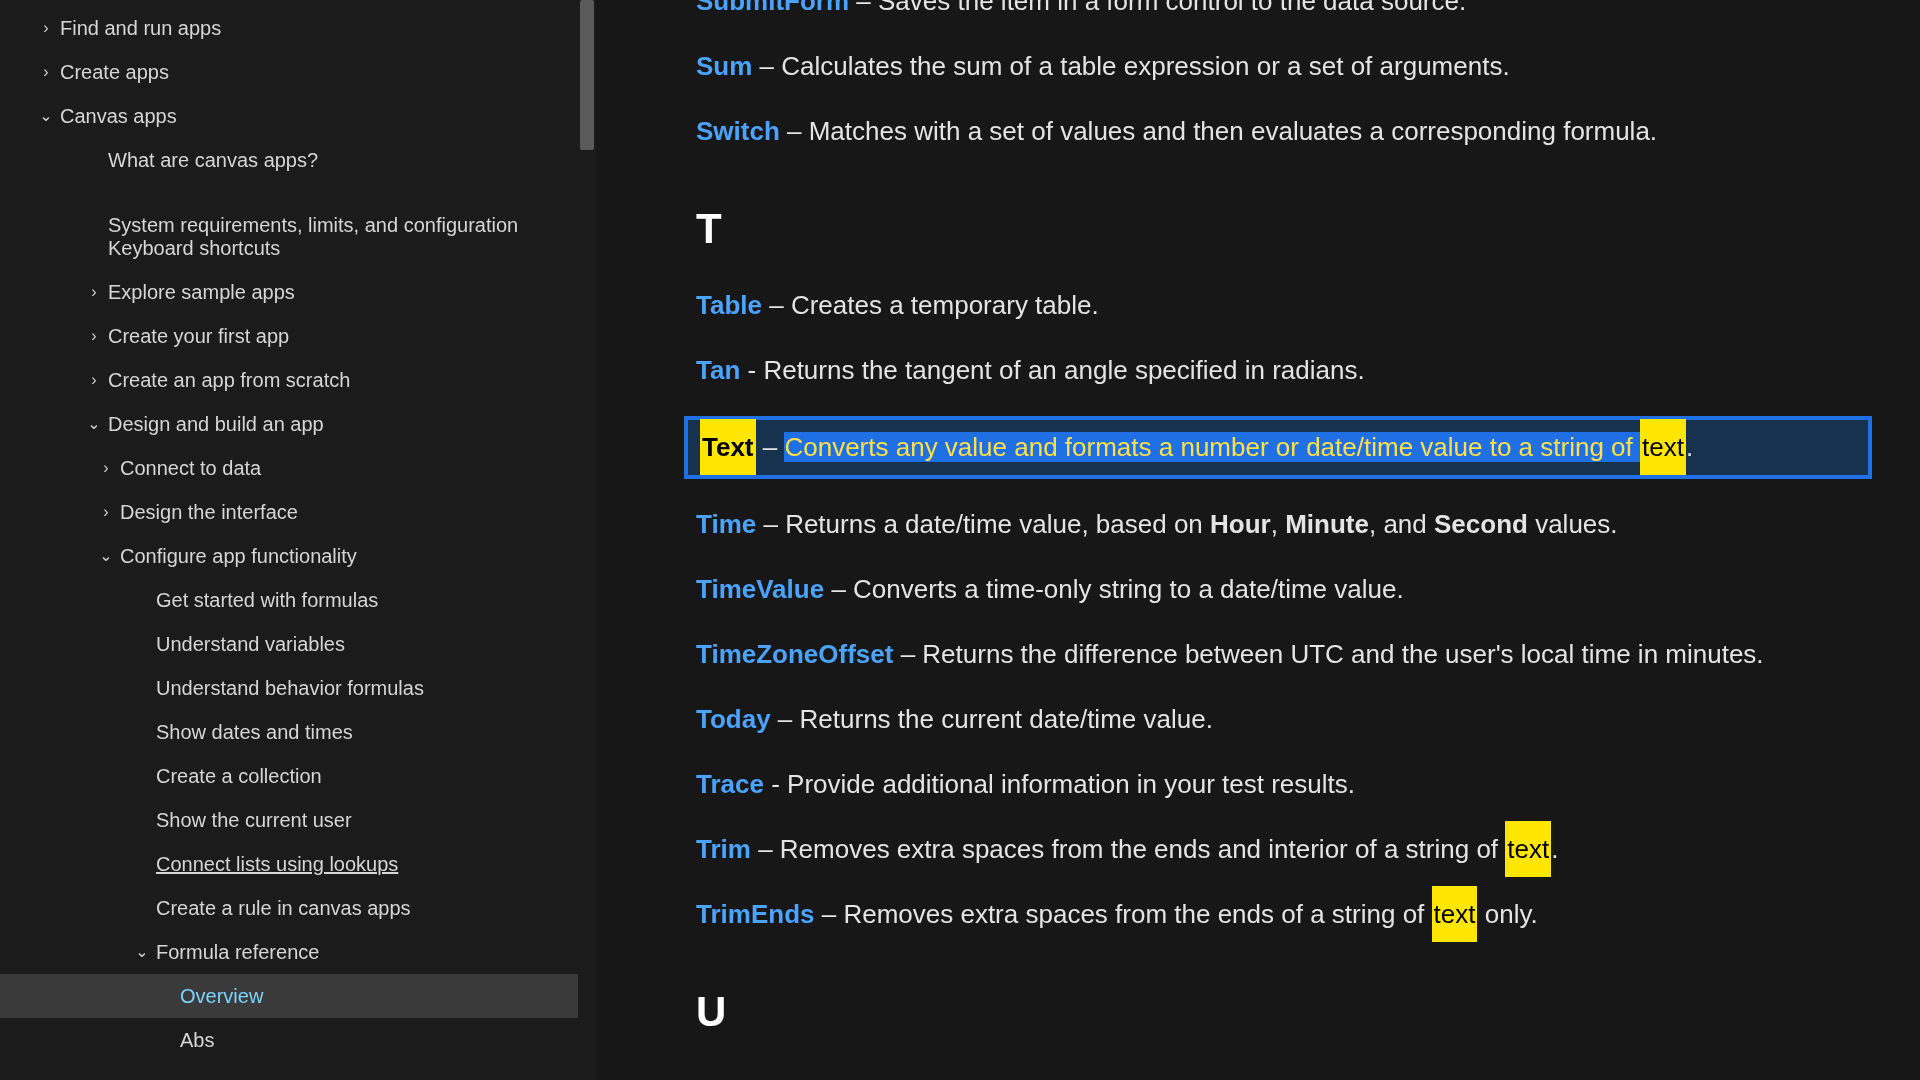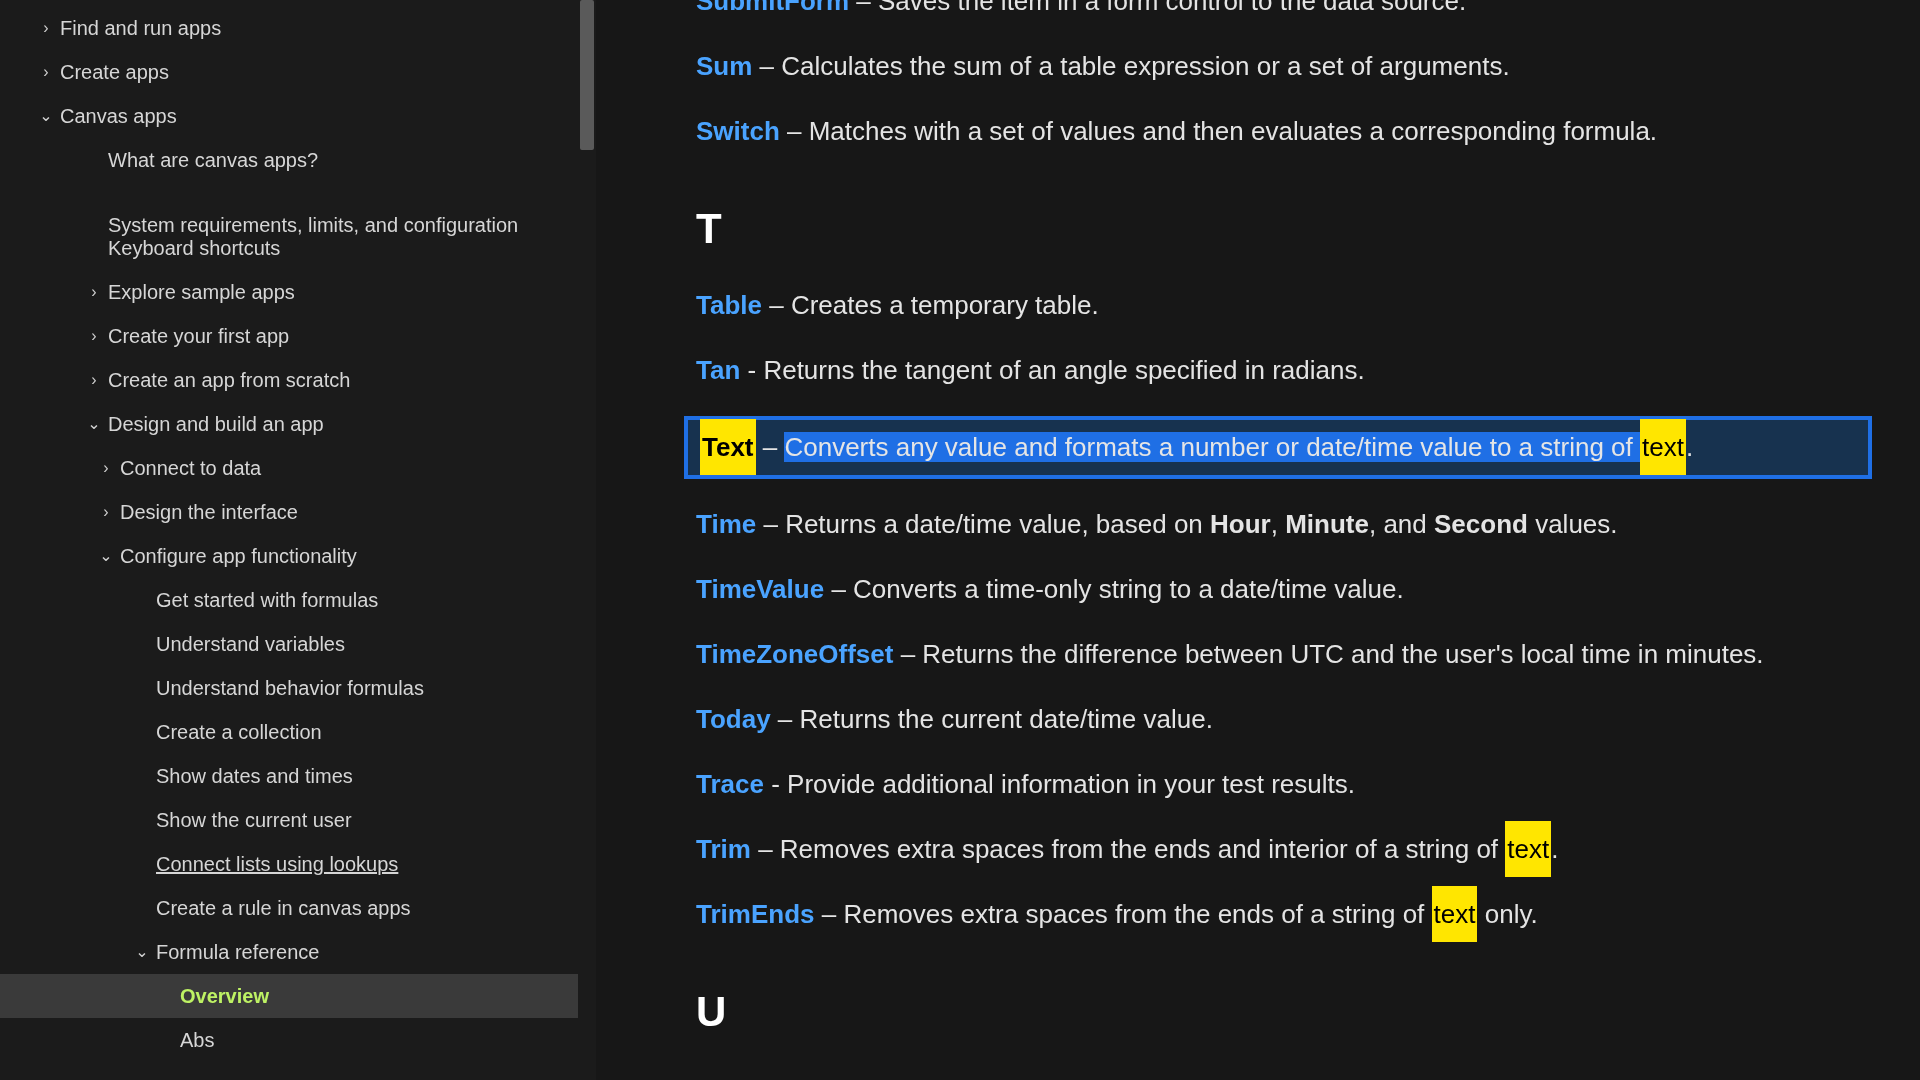--- a/index.html
+++ b/index.html
@@ -1,40 +1,40 @@
 <!DOCTYPE html>
 <html><head>
 <meta charset="utf-8">
 <style>
   html,body{margin:0;padding:0;background:#171717;color:#e8e8e8;font-family:"Segoe UI",Arial,sans-serif;font-size:20px;line-height:1.5;}
   .viewport{width:1920px;height:1080px;overflow:hidden;position:relative;display:flex;}
   
   .sidebar{width:596px;height:100%;background:#1b1b1b;color:#d6d6d6;position:relative;box-sizing:border-box;padding-top:6px;overflow:hidden;}
   .sidebar .row{display:flex;align-items:center;height:44px;padding-right:12px;cursor:pointer;}
-  .sidebar .row.active{background:#3a3a3a;color:#bef264;font-weight:700;}
+  .sidebar .row.active{background:#3a3a3a;color:#7dd3fc;font-weight:400;}
   .chev{width:20px;display:inline-flex;justify-content:center;color:#cfcfcf;font-size:16px;}
   .lbl{white-space:nowrap;}
   .pad0{padding-left:60px;}
   .pad1{padding-left:108px;}
   .pad2{padding-left:120px;}
   .pad3{padding-left:156px;}
   .pad4{padding-left:180px;}
   
   .sb-track{position:absolute;top:0;right:0;width:18px;height:100%;background:#1b1b1b;}
   .sb-thumb{position:absolute;right:2px;top:0;width:14px;height:150px;background:#5a5a5a;border-radius:2px;}
   
   .main{flex:1;height:100%;overflow:hidden;padding-left:100px;padding-right:60px;box-sizing:border-box;font-size:26px;color:#e4e4e4;}
   .entry{margin:26px 0;}
   .fn{color:#4aa3ff;font-weight:700;text-decoration:none;}
   .hilite{background:#ffe600;color:#000;padding:13px 2px;}
   .subtle{color:#e4e4e4;}
   h2.letter{font-size:42px;font-weight:700;color:#fff;margin:46px 0 10px 0;}
   
   .selected-row{border:4px solid #1f6fe5;background:#17324f;padding:8px 12px;margin:18px -12px;position:relative;}
-  .selected-row .sel{background:#1f6fe5;color:#e5e5e5;}
+  .selected-row .sel{background:#1f6fe5;color:#fde047;}
   .selected-row .hilite{background:#ffe600;color:#000;}
   
   .clip-top{margin-top:-18px;}
 </style>
 </head>
 <body>
 
 <div class="viewport">
 
   <nav class="sidebar" id="sidebar-root">
@@ -123,26 +123,26 @@
           <span class="lbl">Understand variables</span>
         </div>
       </div>
       <div class="row ">
         <div class="pad3" style="display: flex; align-items: center;">
           <span class="lbl">Understand behavior formulas</span>
         </div>
       </div>
       <div class="row ">
         <div class="pad3" style="display: flex; align-items: center;">
+          <span class="lbl">Show dates and times</span>
+        </div>
+      </div>
+      <div class="row ">
+        <div class="pad3" style="display: flex; align-items: center;">
           <span class="lbl">Create a collection</span>
-        </div>
-      </div>
-      <div class="row ">
-        <div class="pad3" style="display: flex; align-items: center;">
-          <span class="lbl">Show dates and times</span>
         </div>
       </div>
       <div class="row ">
         <div class="pad3" style="display: flex; align-items: center;">
           <span class="lbl">Show the current user</span>
         </div>
       </div>
       <div class="row ">
         <div class="pad3" style="display: flex; align-items: center; text-decoration: underline;">
           <span class="lbl">Connect lists using lookups</span>

